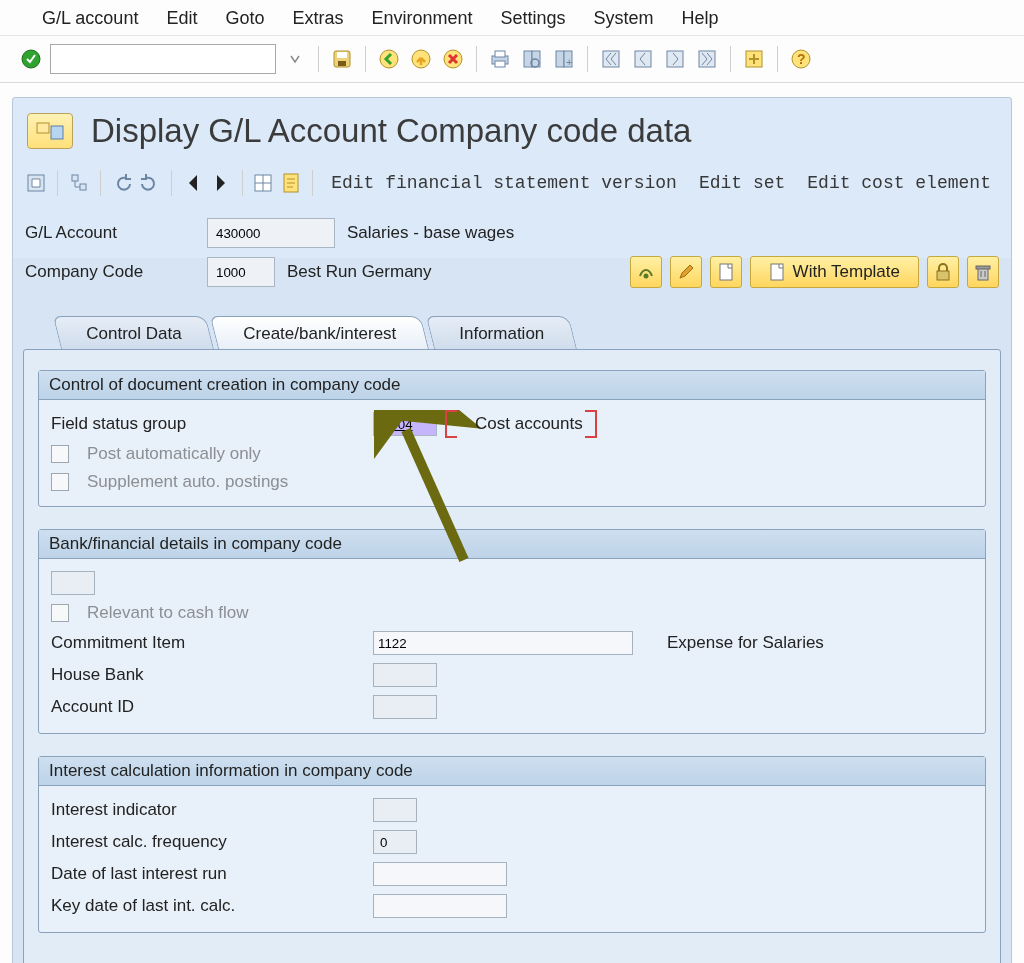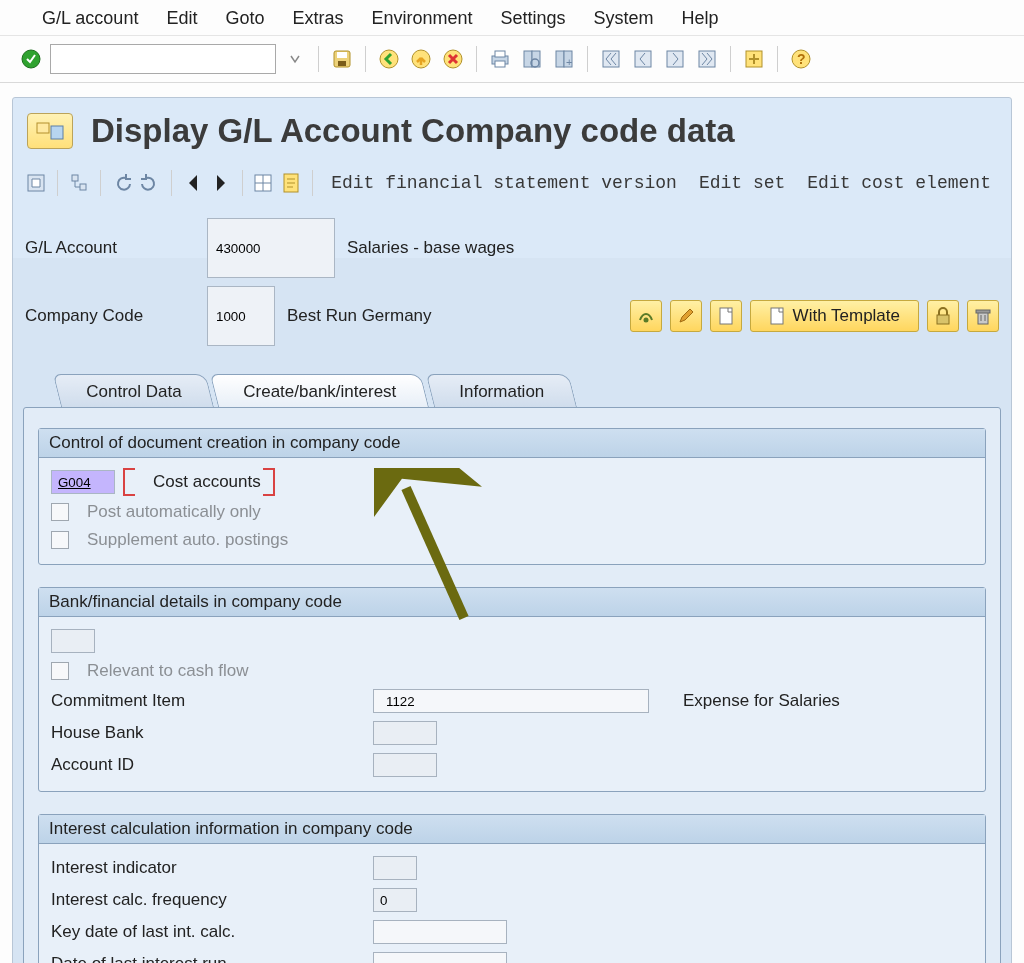--- a/index.html
+++ b/index.html
@@ -8,48 +8,48 @@
   .menubar span{cursor:pointer;font-size:18px;}
   
   .cmdbar{display:flex;align-items:center;padding:8px 18px 8px 18px;gap:6px;border-bottom:1px solid #d9d9d9;}
   .cmdfield{width:216px;height:28px;border:1px solid #a9a9a9;background:#fff;padding:0 4px;}
   .tb-sep{width:1px;height:26px;background:#cfcfcf;margin:0 4px;}
   .icon-btn{width:26px;height:26px;display:flex;align-items:center;justify-content:center;cursor:pointer;}
   
   .shell{margin:14px 12px 0 12px;border:1px solid #b8c6d6;background:linear-gradient(#dbe9f8,#dbe9f8 160px,#d6e4f3 160px);border-radius:3px;padding:10px;min-height:830px;}
   .titlebar{display:flex;align-items:center;gap:18px;padding:4px 0 16px 4px;}
   .title-icon{width:44px;height:34px;border:1px solid #bba35a;border-radius:4px;background:linear-gradient(#fff2b5,#ffe07a);display:flex;align-items:center;justify-content:center;}
-  .page-title{font-size:33px;font-weight:700;color:#3b3b3b;}
+  .page-title{font-size:33px;font-weight:400;color:#3b3b3b;}
   .subtoolbar{display:flex;align-items:center;gap:6px;padding:4px 2px 12px 2px;font-size:18px;flex-wrap:nowrap;white-space:nowrap;font-family:Liberation Mono, monospace;}
   .subtoolbar .link{color:#383838;margin:0 8px;cursor:pointer;}
   
   .headrows{margin:6px 2px 0 2px;}
   .headrow{display:flex;align-items:center;gap:12px;padding:4px 0;}
   .lbl{min-width:170px;}
-  .readonly-cell{border:1px solid #aab6c4;background:#eef2f7;height:24px;padding:17px 8px;font-family:inherit;}
+  .readonly-cell{border:1px solid #aab6c4;background:#eef2f7;height:24px;padding:2px 8px;font-family:inherit;}
   .actions-right{margin-left:auto;display:flex;align-items:center;gap:8px;}
   .gold-btn{display:flex;align-items:center;justify-content:center;gap:8px;height:30px;padding:0 18px;border:1px solid #c6a93e;border-radius:3px;background:linear-gradient(#fff0a5,#ffd65e);font-size:17px;cursor:pointer;}
   .square-btn{width:30px;height:30px;border:1px solid #c6a93e;border-radius:3px;background:linear-gradient(#fff0a5,#ffd65e);display:flex;align-items:center;justify-content:center;cursor:pointer;}
   
   .tabstrip{display:flex;align-items:flex-end;margin:22px 0 0 34px;height:36px;}
   .tab{position:relative;padding:7px 28px 6px 28px;border:1px solid #8aa2bc;border-bottom:none;background:linear-gradient(#e6edf6,#cfdcec);border-radius:8px 10px 0 0;margin-right:4px;cursor:pointer;transform:skewX(14deg);}
   .tab>span{display:inline-block;transform:skewX(-14deg);}
   .tab.active{background:linear-gradient(#fff,#e7eef7);}
   .tab-inactive-tail{flex:1;}
   
   .groups{background:#e2ecf7;border:1px solid #8aa2bc;border-radius:3px;margin-top:-1px;padding:20px 14px 28px 14px;}
   .group{border:1px solid #8aa2bc;border-radius:3px;margin-bottom:22px;background:#e8f0f9;}
   .group-title{padding:4px 10px;border-bottom:1px solid #8aa2bc;background:linear-gradient(#cedff0,#bdd3e8);font-size:17px;}
   .group-body{padding:8px 12px 10px 12px;}
   .frow{display:flex;align-items:center;gap:12px;padding:4px 0;}
   .frow .flabel{min-width:310px;}
   .disabled{color:#8b8f94;}
   .chk{width:16px;height:16px;border:1px solid #9fa7b0;background:#f7f8fa;display:inline-block;margin-right:6px;vertical-align:-3px;}
   .small-input{border:1px solid #a7b2bf;background:#e9eef4;height:22px;width:30px;padding:0 6px;}
-  .med-input{border:1px solid #a7b2bf;background:#f5f7fa;height:22px;width:250px;padding:0 12px;}
+  .med-input{border:1px solid #a7b2bf;background:#f5f7fa;height:22px;width:250px;padding:0 4px;}
   .short-input{border:1px solid #a7b2bf;background:#f5f7fa;height:22px;width:120px;padding:0 6px;}
   .fsg-input{border:1px solid #aab6c4;background:#c4b5fd;height:22px;width:50px;padding:0 6px;font-family:inherit;text-decoration:underline;}
   .annot-box{margin-left:16px;padding:2px 10px;}
   .annot-wrap{position:relative;display:inline-block;}
   .bracket{position:absolute;top:-4px;bottom:-4px;width:10px;}
   .bracket.left{left:-4px;border-left:2px solid #d94242;border-top:2px solid #d94242;border-bottom:2px solid #d94242;}
   .bracket.right{right:-4px;border-right:2px solid #d94242;border-top:2px solid #d94242;border-bottom:2px solid #d94242;}
   
   .arrow{position:absolute;pointer-events:none;}
   .arrow svg{display:block;}
@@ -311,20 +311,21 @@
             </marker>
           </defs>
         <line x1="90" y1="150" x2="32" y2="20" stroke="#6b6a10" stroke-width="10" marker-end="url(#ah)"></line>
       </svg>
     </div>
 
     <div class="group">
       <div class="group-title">Control of document creation in company code</div>
       <div class="group-body">
         <div class="frow">
+          <span class="flabel">Field status group</span>
           <input class="fsg-input" readonly="" value="G004" style="">
           <span class="annot-wrap">
             <span class="bracket left"></span>
             <span class="annot-box">Cost accounts</span>
             <span class="bracket right"></span>
           </span>
         </div>
         <div class="frow disabled">
           <span class="chk"></span>
           <span>Post automatically only</span>
@@ -367,24 +368,24 @@
       <div class="group-body">
         <div class="frow">
           <span class="flabel">Interest indicator</span>
           <input class="small-input" readonly="" style="">
         </div>
         <div class="frow">
           <span class="flabel">Interest calc. frequency</span>
           <input class="small-input" readonly="" value="0" style="">
         </div>
         <div class="frow">
+          <span class="flabel">Date of last interest run</span>
+          <input class="short-input" readonly="" style="">
+        </div>
+        <div class="frow">
           <span class="flabel">Key date of last int. calc.</span>
           <input class="short-input" readonly="" style="">
         </div>
-        <div class="frow">
-          <span class="flabel">Date of last interest run</span>
-          <input class="short-input" readonly="" style="">
-        </div>
       </div>
     </div>
 
   </div>
 </div>
 
 </body></html>

